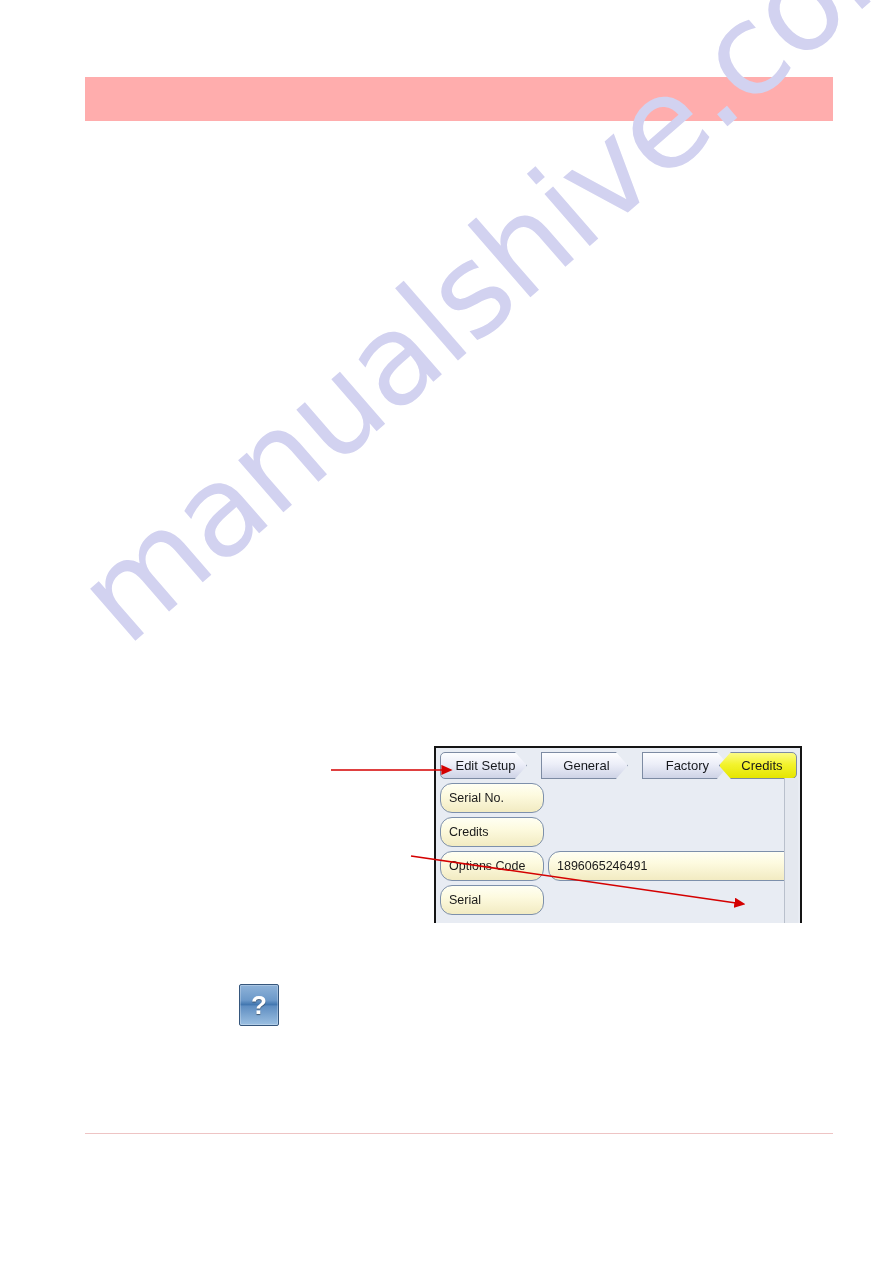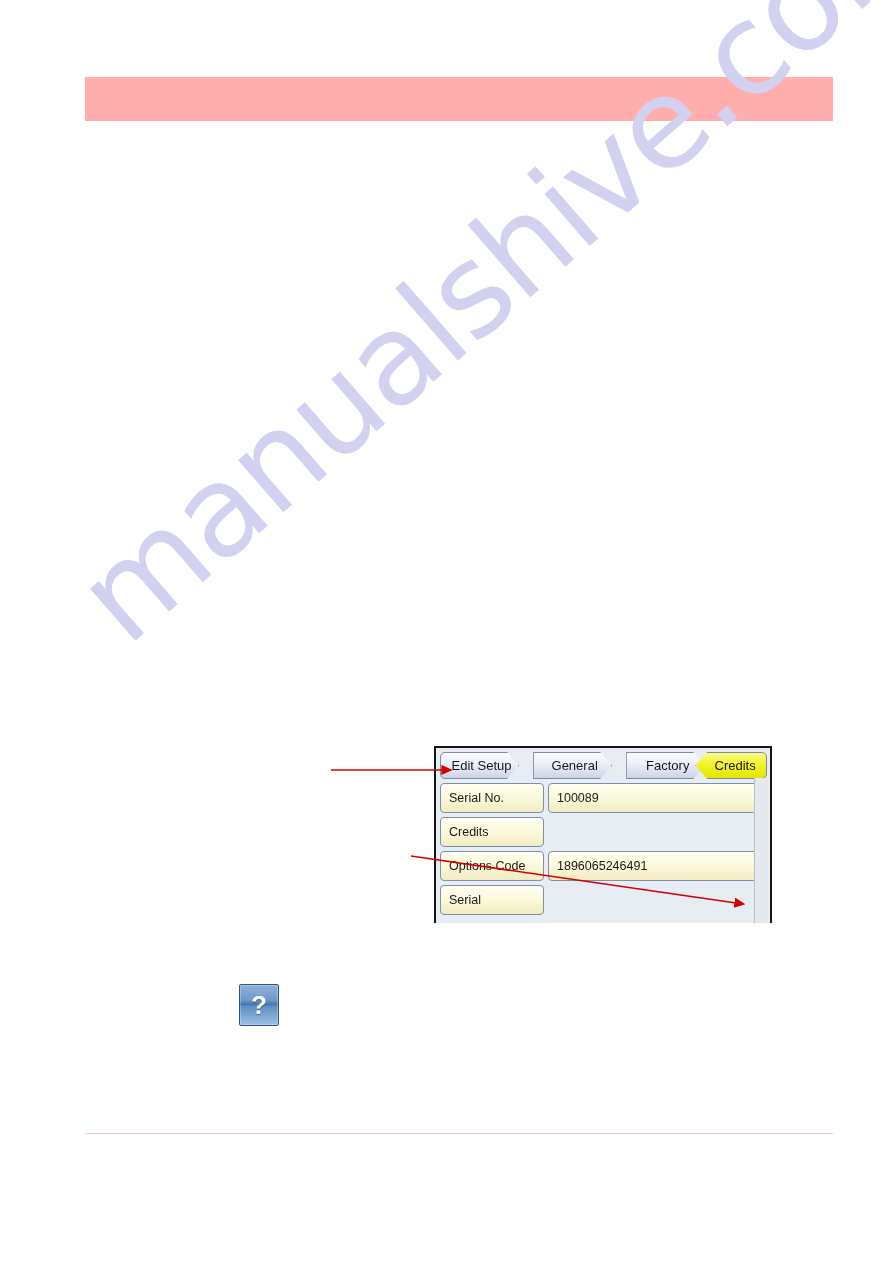--- a/index.html
+++ b/index.html
@@ -49,21 +49,21 @@
     white-space: nowrap;
     user-select: none;
     pointer-events: none;
   }
 
   
   .device-shot {
     position: absolute;
     left: 434px;
     top: 746px;
-    width: 338px;
+    width: 368px;
     height: 177px;
     background: #e8ecf3;
     border: 2px solid #151515;
     border-bottom: none;
     box-sizing: border-box;
     overflow: hidden;
   }
   .device-inner {
     position: absolute;
     left: 0; top: 0;
@@ -129,21 +129,21 @@
     margin-top: 3px;
   }
   .drow {
     display: flex;
     gap: 4px;
     margin-bottom: 4px;
     height: 30px;
   }
   .cell {
     border: 1px solid #7d90ab;
-    border-radius: 4px;
+    border-radius: 12px;
     background: linear-gradient(to bottom, #fffff3 0%, #fdfadf 40%, #f2ebc2 100%);
     display: flex;
     align-items: center;
     font-size: 12.5px;
     color: #1a1a1a;
     padding: 0 8px;
     box-sizing: border-box;
     height: 30px;
   }
   .cell-label { width: 104px; flex: 0 0 104px; }
@@ -228,23 +228,20 @@
         <div class="crumb last">
           <span>Credits</span>
         </div>
       </div>
 
       <div class="rows">
 
         <div class="drow">
           <div class="cell cell-label">
             <span>Serial No.</span>
-          </div>
-          <div class="cell cell-value">
-            <span>100089</span>
           </div>
         </div>
 
         <div class="drow">
           <div class="cell cell-label">
             <span>Credits</span>
           </div>
         </div>
 
         <div class="drow">

